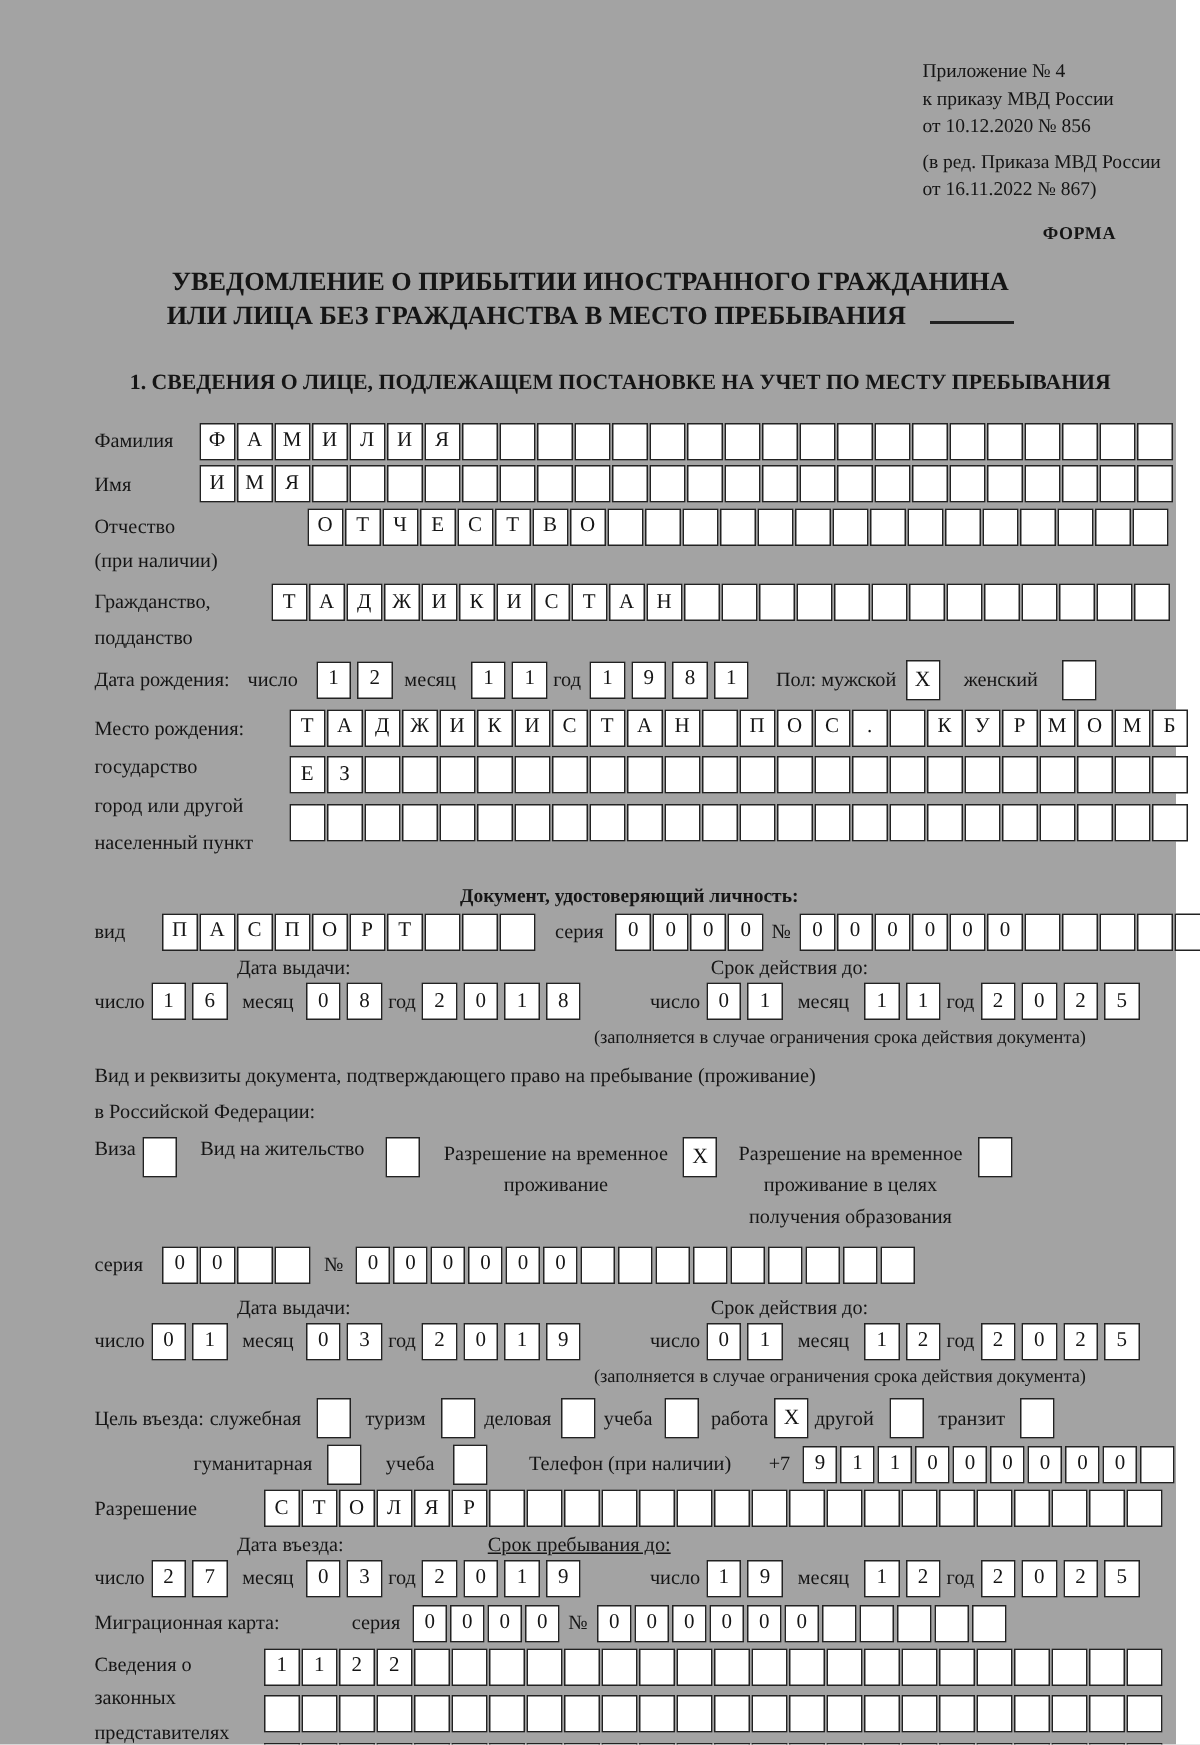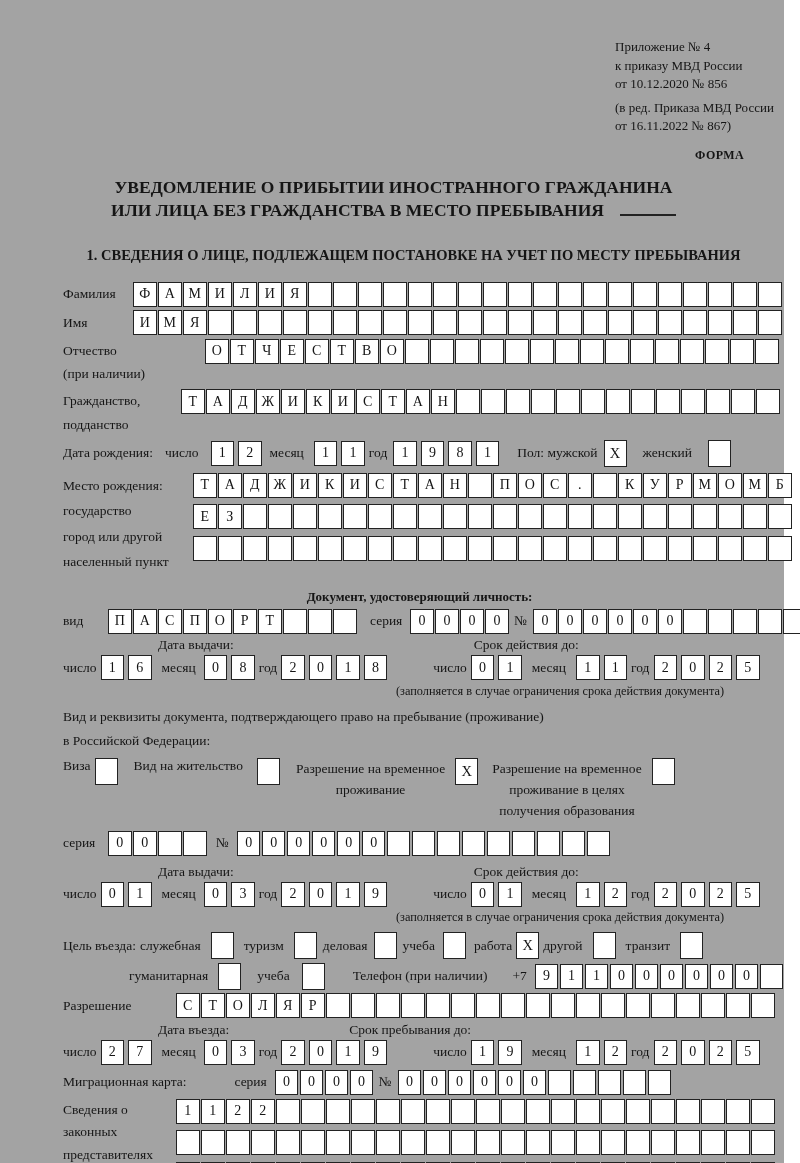--- a/index.html
+++ b/index.html
@@ -27,21 +27,21 @@
   .cells{display:flex;flex:0 0 auto;}
   .cell{box-sizing:border-box;flex:0 0 auto;width:23.5px;height:25px;margin-right:1.5px;
         border:1.7px solid #222;display:flex;align-items:center;justify-content:center;
         font-size:14px;background:#fff;}
   .date .cell{margin-right:4px;}
   .cb .cell{width:23px;height:27px;margin-right:0;font-size:14.5px;}
   .colcells .cells{margin-bottom:6.5px;}
   .dh{display:flex;font-size:13.5px;margin:3px 0 2px;}
   .dh1{margin-left:95px;}
   .dh2{margin-left:240px;text-align:right;}
-  .dh2b{margin-left:120px;}
+  .dh2b{margin-left:96px;text-decoration:underline;}
   .note{font-size:12.3px;text-align:right;padding-right:52px;margin:1px 0 7px;}
   .intro{font-size:13.5px;line-height:22px;margin-bottom:2px;}
   .optrow{display:flex;align-items:flex-start;font-size:13.5px;margin:6px 0 10px;}
   .opt{display:flex;align-items:flex-start;}
   .optlines{display:flex;flex-direction:column;text-align:center;line-height:21px;}
   .ml4{margin-left:4px}.ml6{margin-left:6px}.ml8{margin-left:8px}.ml10{margin-left:10px}
   .ml12{margin-left:12px}.ml14{margin-left:14px}.ml16{margin-left:16px}
   .ml25{margin-left:25px}.ml28{margin-left:28px}.ml42{margin-left:42px}.ml48{margin-left:48px}
   .ind{margin-left:66px;}
   .mb6{margin-bottom:6px}.mb8{margin-bottom:8px}

